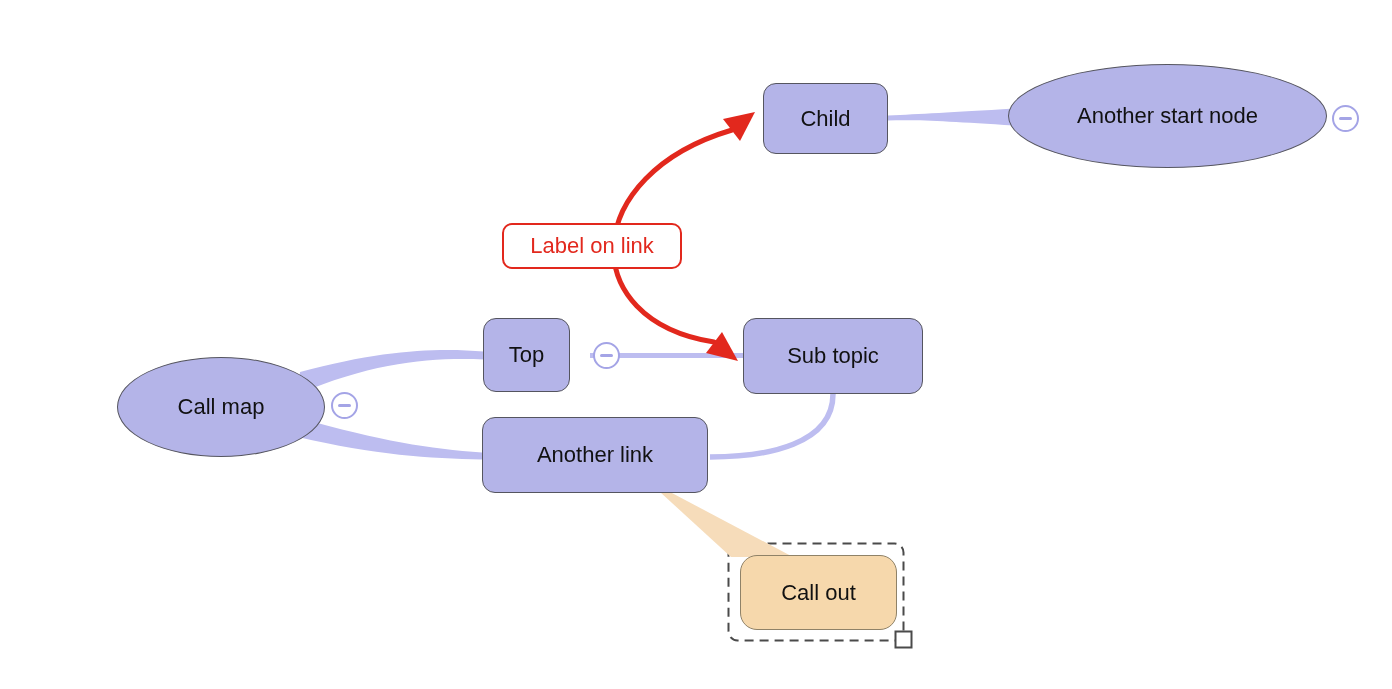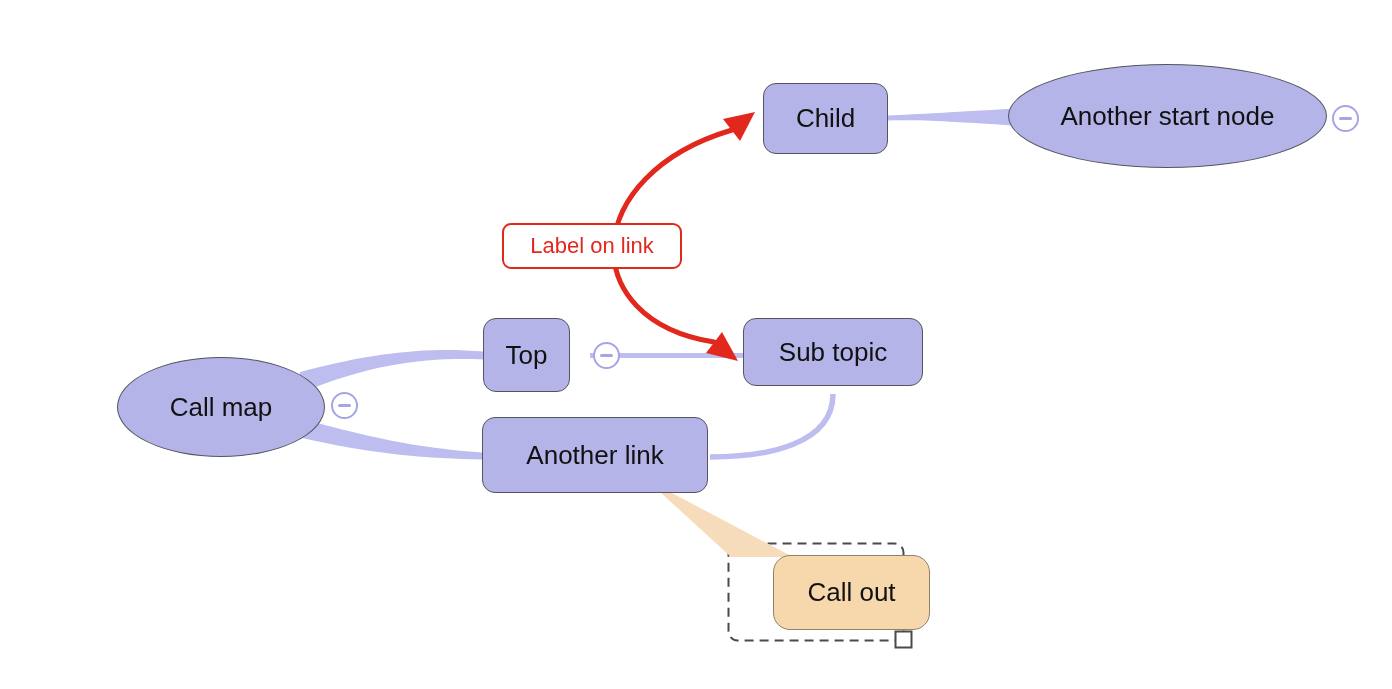--- a/index.html
+++ b/index.html
@@ -23,41 +23,40 @@
     top: 0;
     width: 1392px;
     height: 689px;
   }
   .node {
     position: absolute;
     box-sizing: border-box;
     display: flex;
     align-items: center;
     justify-content: center;
-    font-size: 26px;
+    font-size: 22px;
     color: var(--c-text, #111111);
     white-space: nowrap;
     cursor: default;
     user-select: none;
   }
   .node-rect {
     background: var(--c-node-fill, #b4b4e8);
     border: 1px solid var(--c-node-border, #55555f);
     border-radius: 13px;
   }
   .node-ellipse {
     background: var(--c-node-fill, #b4b4e8);
     border: 1px solid var(--c-node-border, #55555f);
     border-radius: 50%;
   }
   .node-callout {
     background: var(--c-callout-fill, #f6d8ac);
     border: 1px solid var(--c-callout-border, #8f8268);
     border-radius: 17px;
-    margin-left: 33px;
   }
   .link-label {
     position: absolute;
     box-sizing: border-box;
     display: flex;
     align-items: center;
     justify-content: center;
     background: #ffffff;
     border: 2px solid var(--c-link-red, #e2281d);
     border-radius: 10px;
@@ -119,37 +118,37 @@
   </div>
 
   <div class="node node-rect" style="left:483px; top:318px; width:87px; height:74px;">
     <span class="lbl">Top</span>
   </div>
 
   <div class="node node-rect" style="left:482px; top:417px; width:226px; height:76px;">
     <span class="lbl">Another link</span>
   </div>
 
-  <div class="node node-rect" style="left:743px; top:318px; width:180px; height:68px;">
+  <div class="node node-rect" style="left:743px; top:318px; width:180px; height:76px;">
     <span class="lbl">Sub topic</span>
   </div>
 
   <div class="node node-rect" style="left:763px; top:83px; width:125px; height:71px;">
     <span class="lbl">Child</span>
   </div>
 
   <div class="node node-ellipse" style="left:1008px; top:64px; width:319px; height:104px;">
     <span class="lbl">Another start node</span>
   </div>
 
   <div class="node node-callout" style="left:740px; top:555px; width:157px; height:75px;">
     <span class="lbl">Call out</span>
   </div>
 
-  <div class="link-label" style="left:502px; top:223px; width:180px; height:46px;border-radius:9px;">
+  <div class="link-label" style="left:502px; top:223px; width:180px; height:46px;">
     <span class="lbl">Label on link</span>
   </div>
 
   <div class="collapse-btn" style="left:331px; top:392px;">
     <span class="minus-bar"></span>
   </div>
   <div class="collapse-btn" style="left:593px; top:342px;">
     <span class="minus-bar"></span>
   </div>
   <div class="collapse-btn" style="left:1332px; top:105px;">

